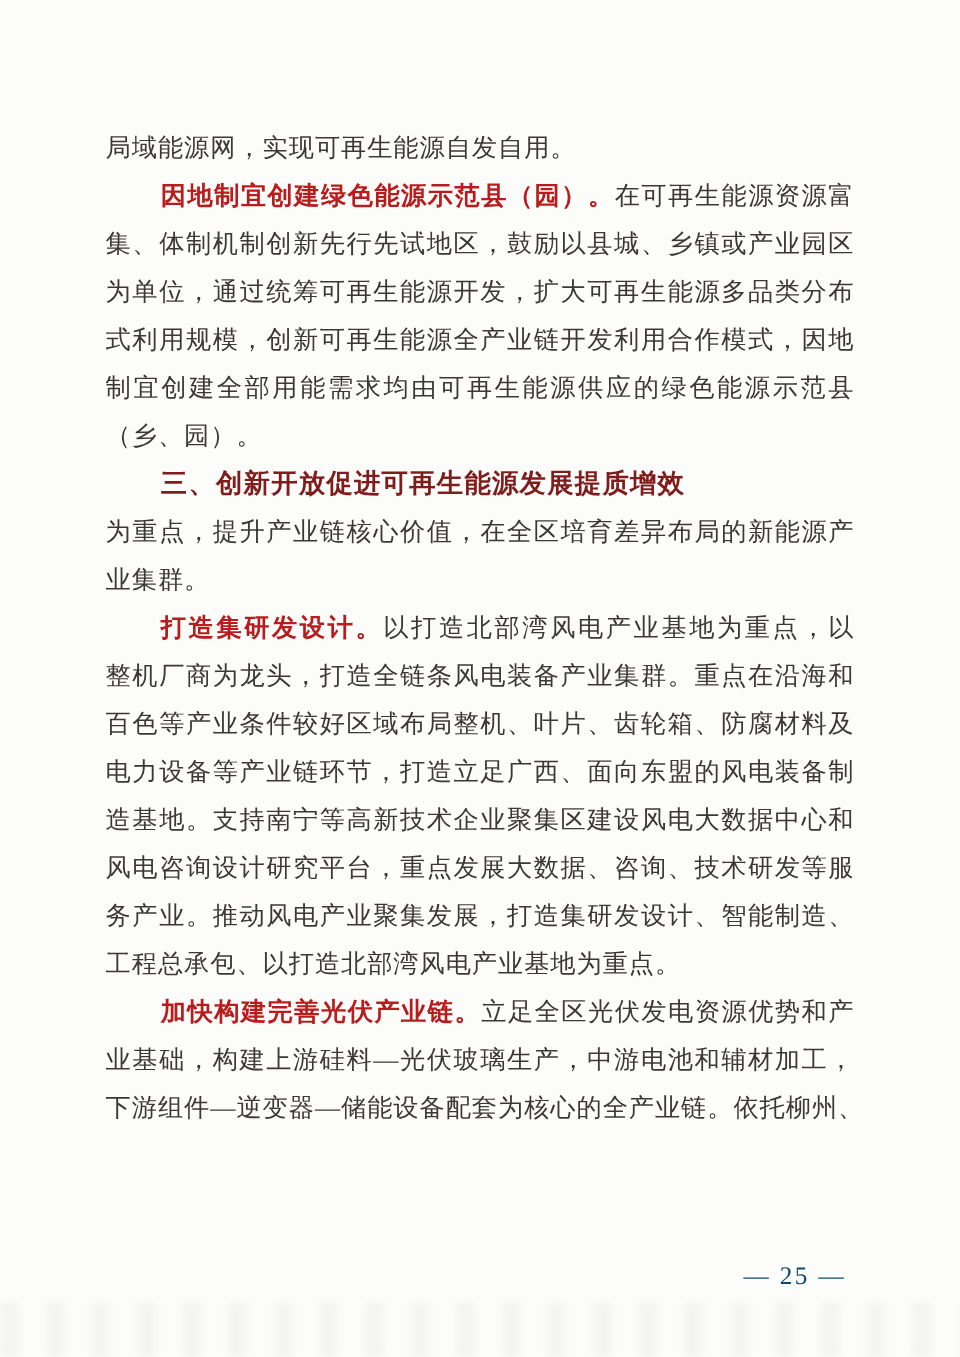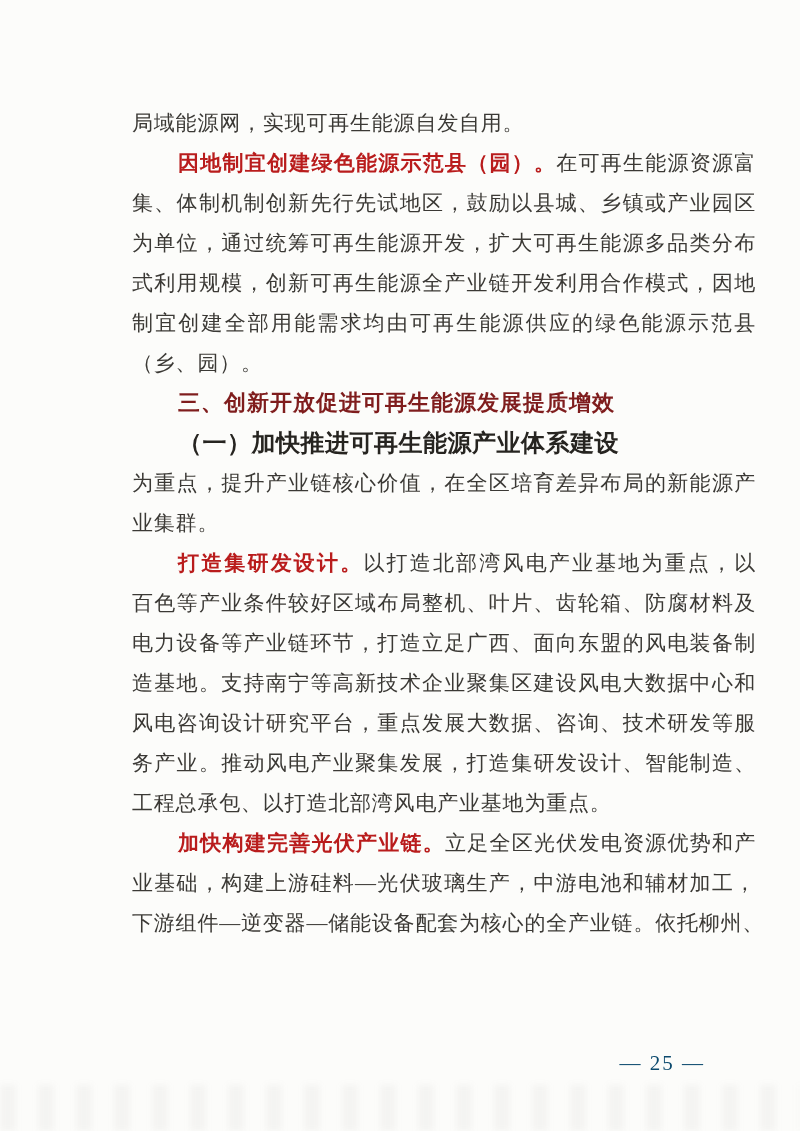--- a/index.html
+++ b/index.html
@@ -15,21 +15,20 @@
     height: 1131px;
     background: #fcfcfa;
     overflow: hidden;
     color: #3a3834;
   }
   .doc-body {
     position: absolute;
     left: 88px;
     top: 103px;
     width: 624px;
-    margin-left: 44px;
   }
   .block { display: block; }
   .line {
     width: 624px;
     font-size: 21px;
     line-height: 40px;
     letter-spacing: 0.8px;
     white-space: nowrap;
     text-align: justify;
     text-align-last: justify;
@@ -94,29 +93,27 @@
         <div class="line indent"><span class="lead">因地制宜创建绿色能源示范县（园）。</span><span>在可再生能源资源富</span></div>
         <div class="line"><span>集、体制机制创新先行先试地区，鼓励以县城、乡镇或产业园区</span></div>
         <div class="line"><span>为单位，通过统筹可再生能源开发，扩大可再生能源多品类分布</span></div>
         <div class="line"><span>式利用规模，创新可再生能源全产业链开发利用合作模式，因地</span></div>
         <div class="line"><span>制宜创建全部用能需求均由可再生能源供应的绿色能源示范县</span></div>
         <div class="line no-fill"><span>（乡、园）。</span></div>
       </div>
       <div class="block heading1">
         <div class="line no-fill indent"><span>三、创新开放促进可再生能源发展提质增效</span></div>
       </div>
-      <div class="block heading2">
-        <div class="line no-fill indent"><span>（一）加快推进可再生能源产业体系建设</span></div>
-      </div>
       <div class="block body">
         <div class="line"><span>为重点，提升产业链核心价值，在全区培育差异布局的新能源产</span></div>
         <div class="line no-fill"><span>业集群。</span></div>
       </div>
       <div class="block body">
         <div class="line indent"><span class="lead">打造集研发设计。</span><span>以打造北部湾风电产业基地为重点，以</span></div>
+        <div class="line"><span>整机厂商为龙头，打造全链条风电装备产业集群。重点在沿海和</span></div>
         <div class="line"><span>百色等产业条件较好区域布局整机、叶片、齿轮箱、防腐材料及</span></div>
         <div class="line"><span>电力设备等产业链环节，打造立足广西、面向东盟的风电装备制</span></div>
         <div class="line"><span>造基地。支持南宁等高新技术企业聚集区建设风电大数据中心和</span></div>
         <div class="line"><span>风电咨询设计研究平台，重点发展大数据、咨询、技术研发等服</span></div>
         <div class="line"><span>务产业。推动风电产业聚集发展，打造集研发设计、智能制造、</span></div>
         <div class="line no-fill"><span>工程总承包、以打造北部湾风电产业基地为重点。</span></div>
       </div>
       <div class="block body">
         <div class="line indent"><span class="lead">加快构建完善光伏产业链。</span><span>立足全区光伏发电资源优势和产</span></div>
         <div class="line"><span>业基础，构建上游硅料—光伏玻璃生产，中游电池和辅材加工，</span></div>

